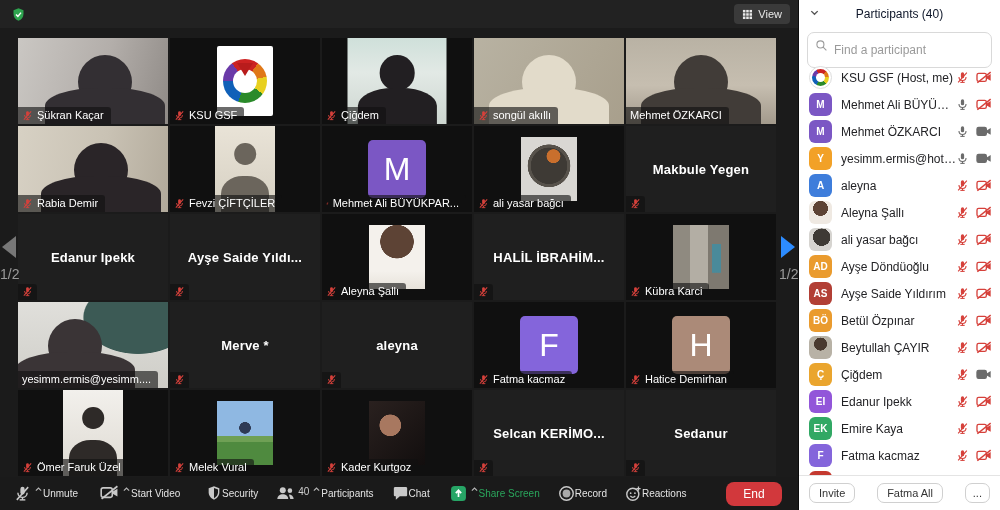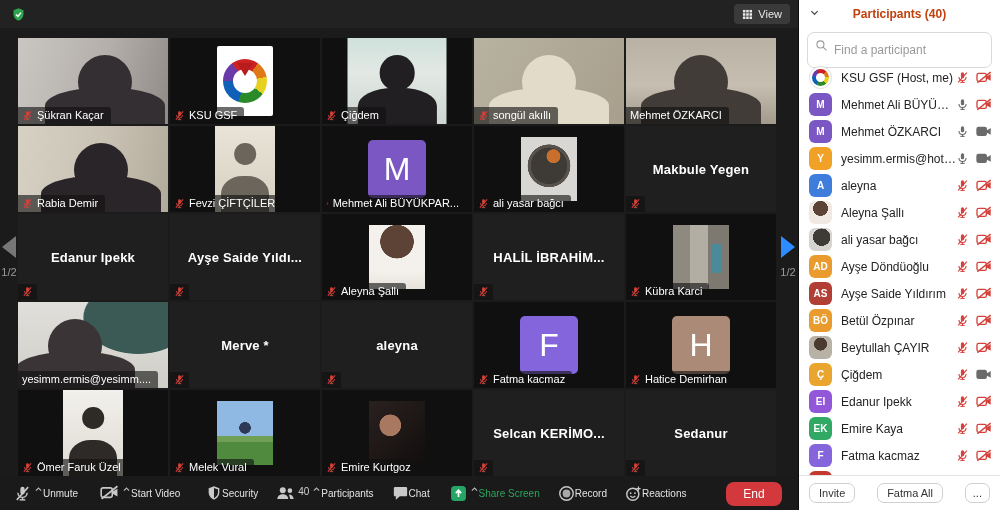--- a/index.html
+++ b/index.html
@@ -80,41 +80,41 @@
     background:rgba(16,16,16,.62); color:#fff; font-size:11px; padding:2px 7px 3px 4px;
     border-top-right-radius:3px; max-width:96%; white-space:nowrap; overflow:hidden; z-index:3; }
   .name-label.icon-only { padding:2px 4px 3px; }
 
   .pager { position:absolute; width:18px; text-align:center; top:236px; }
   .pager .tri { margin:0 auto; width:0; height:0; border-top:11px solid transparent;
     border-bottom:11px solid transparent; cursor:pointer; }
   .pager.left { left:0; }  .pager.left .tri { border-right:14px solid #777; }
   .pager.right2 { left:779px; }
   .pager.right2 .tri { border-left:14px solid #2d8cff; }
-  .pager .pg { margin-top:8px; color:#9a9a9a; font-size:11px; }
+  .pager .pg { margin-top:8px; color:#9a9a9a; font-size:14px; }
 
   
   .toolbar { position:absolute; left:0; right:0; bottom:0; height:33px; background:#1a1a1a;
     display:flex; align-items:center; padding:0 10px; }
   .tb-left { display:flex; gap:14px; }
   .tb-center { display:flex; gap:10px; margin:0 auto; }
   .tb-item { background:none; border:none; color:#e3e3e3; cursor:pointer; display:flex;
     align-items:center; padding:1px 4px 2px; min-width:48px; }
   .tb-icon-row { display:flex; align-items:flex-start; gap:3px; height:17px; }
   .tb-label { font-size:10px; margin-top:0px; white-space:nowrap; }
   .tb-item.green .tb-label { color:#2aa65c; }
   .tb-badge { font-size:10px; color:#cfcfcf; margin-top:1px; }
   .end-btn { margin-left:auto; margin-right:6px; width:56px; height:24px; border:none;
     border-radius:8px; background:#d2383c; color:#fff; font-size:12px; cursor:pointer; }
 
   
   .panel { position:relative; width:202px; height:510px; background:#fff; flex:none;
     border-left:1px solid #0c0c0c; }
   .panel-header { position:relative; height:28px; display:flex; align-items:center; justify-content:center; }
-  .panel-title { font-size:12px; font-weight:700; color:#c2410c; }
+  .panel-title { font-size:12px; font-weight:400; color:#0f172a; }
   .panel-collapse { position:absolute; left:10px; top:7px; background:none; border:none; cursor:pointer;
     padding:0; line-height:0; }
   .search-wrap { margin:4px 8px 6px; position:relative; }
   .search-input { width:100%; height:36px; border:1px solid #d9d9d9; border-radius:7px;
     padding:0 8px 0 26px; font-size:12px; color:#333; background:#fff; outline:none; }
   .search-input::placeholder { color:#9a9a9a; }
   .search-icon { position:absolute; left:8px; top:6px; }
   .plist { position:absolute; top:64px; left:0; right:0; bottom:28px; overflow:hidden; }
   .prow { height:27px; display:flex; align-items:center; padding:0 8px 0 10px; cursor:pointer; }
   .pavatar { width:23px; height:23px; border-radius:6px; flex:none; display:flex; align-items:center;
@@ -438,21 +438,21 @@
         <div class="tile">
           <div class="photo-box bg-kader"></div>
           <div class="name-label">
             <svg width="11" height="11" viewBox="0 0 24 24">
   <rect x="9" y="2.5" width="6" height="11" rx="3" fill="#d6413b"></rect>
   <path d="M5.5 11a6.5 6.5 0 0 0 13 0" fill="none" stroke="#d6413b" stroke-width="2"></path>
   <line x1="12" y1="17.5" x2="12" y2="21" stroke="#d6413b" stroke-width="2"></line>
   <line x1="8" y1="21" x2="16" y2="21" stroke="#d6413b" stroke-width="2"></line>
   <line x1="4" y1="21" x2="20" y2="3" stroke="#d6413b" stroke-width="2.2"></line>
             </svg>
-            <span>Emire Kurtgoz</span>
+            <span>Kader Kurtgoz</span>
           </div>
         </div>
         <div class="tile is-name">
           <div class="center-name">Selcan  KERİMO...</div>
           <div class="name-label icon-only">
             <svg width="11" height="11" viewBox="0 0 24 24">
   <rect x="9" y="2.5" width="6" height="11" rx="3" fill="#d6413b"></rect>
   <path d="M5.5 11a6.5 6.5 0 0 0 13 0" fill="none" stroke="#d6413b" stroke-width="2"></path>
   <line x1="12" y1="17.5" x2="12" y2="21" stroke="#d6413b" stroke-width="2"></line>
   <line x1="8" y1="21" x2="16" y2="21" stroke="#d6413b" stroke-width="2"></line>

